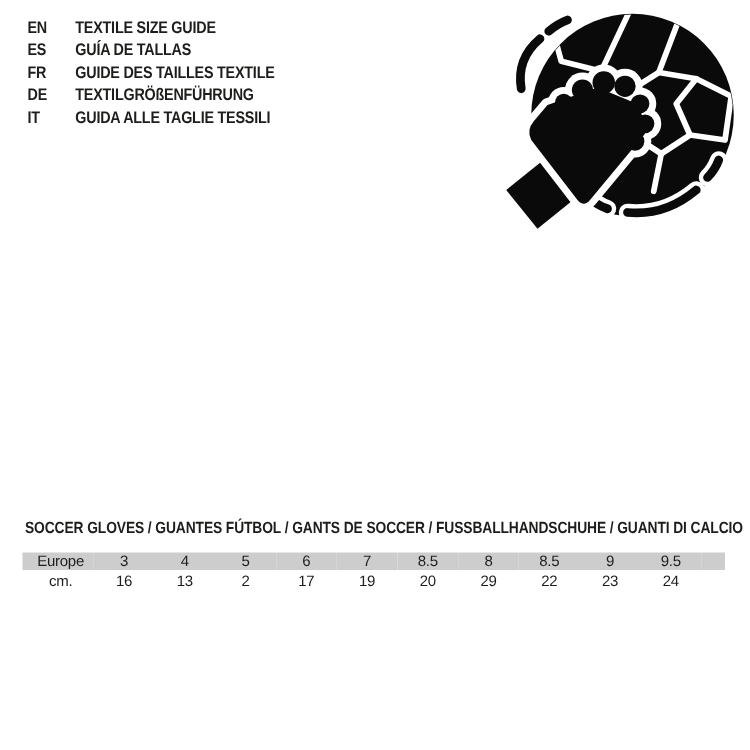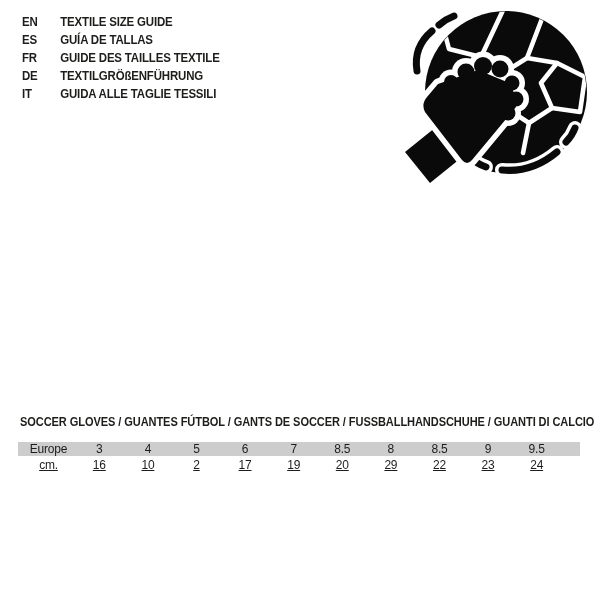--- a/index.html
+++ b/index.html
@@ -68,21 +68,21 @@
     font-size: 12px;
     letter-spacing: -0.2px;
   }
   table.size-table td {
     padding: 0;
     text-align: center;
     vertical-align: middle;
     white-space: nowrap;
   }
   tr.row-highlight { height: 14px; }
-  tr.row-plain { height: 18px; text-decoration: underline; }
+  tr.row-plain { height: 18px; }
   td.label-cell {
     text-align: right;
     padding-left: 4px !important;
   }
 </style>
 </head>
 <body>
 
 <div class="canvas">
 
@@ -206,21 +206,21 @@
           <td class="value-cell">8.5</td>
           <td class="value-cell">8</td>
           <td class="value-cell">8.5</td>
           <td class="value-cell">9</td>
           <td class="value-cell">9.5</td>
           <td class="filler-cell"></td>
         </tr>
         <tr class="row-plain">
           <td class="label-cell">cm.</td>
           <td class="value-cell">16</td>
-          <td class="value-cell">10</td>
+          <td class="value-cell">13</td>
           <td class="value-cell">2</td>
           <td class="value-cell">17</td>
           <td class="value-cell">19</td>
           <td class="value-cell">20</td>
           <td class="value-cell">29</td>
           <td class="value-cell">22</td>
           <td class="value-cell">23</td>
           <td class="value-cell">24</td>
           <td class="filler-cell"></td>
         </tr>

